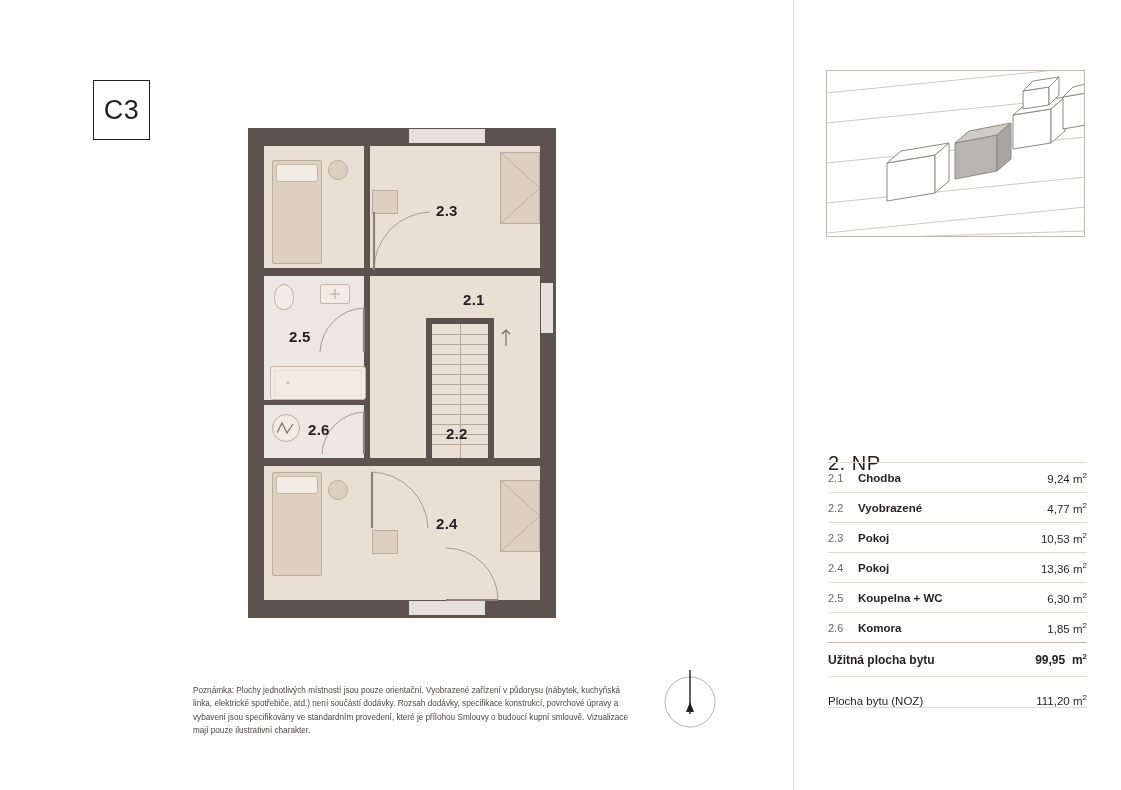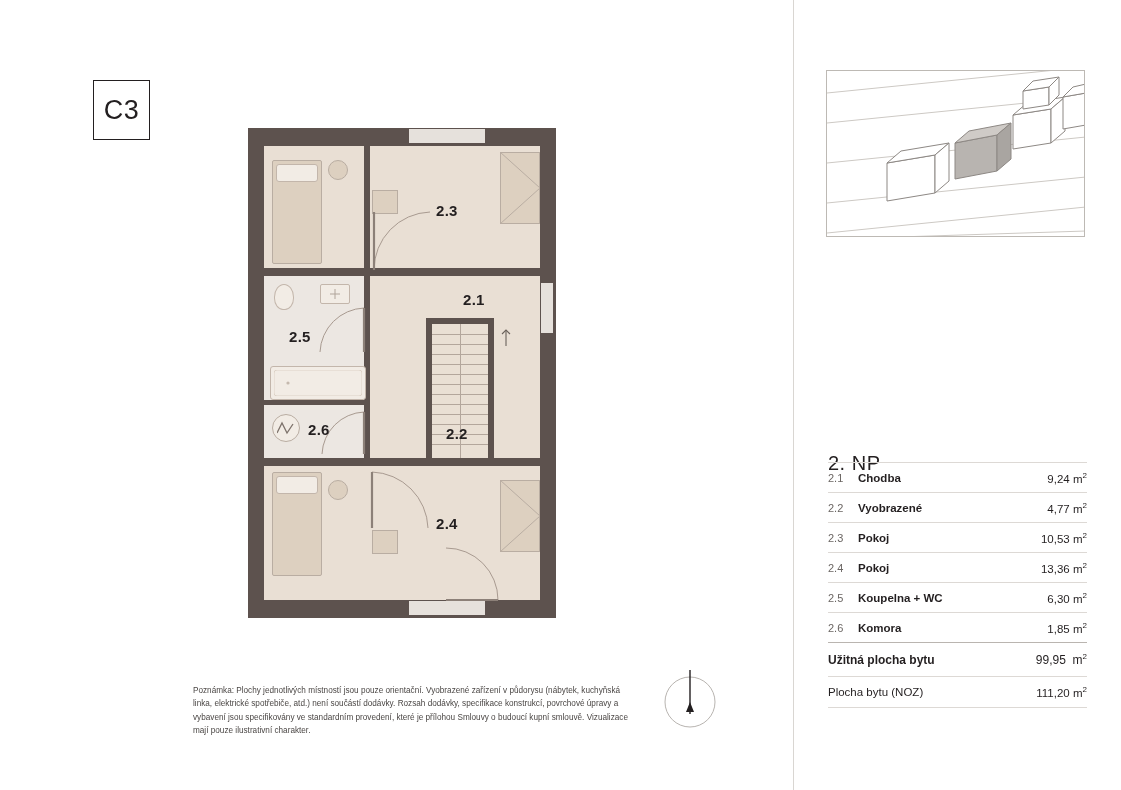--- a/index.html
+++ b/index.html
@@ -148,22 +148,22 @@
   .trow .ar {
     text-align: right;
     font-size: 11.5px;
     white-space: pre;
   }
   .trow.total {
     border-top: 1px solid #bab5b0;
     height: 34px;
   }
   .trow.total .nm { font-weight: 700; font-size: 12px; }
-  .trow.total .ar { font-weight: 400; font-size: 12px; }
-  .trow.last { border-top: 1px solid #ddd9d5; border-bottom: 1px solid #ddd9d5; height: 32px; }
+  .trow.total .ar { font-weight: 700; font-size: 12px; }
+  .trow.last { border-top: 1px solid #ddd9d5; border-bottom: 1px solid #ddd9d5; height: 32px; align-items: flex-end; }
   .trow.last .nm { font-weight: 400; }
   .sup { font-size: 8px; vertical-align: super; }
 
   
   .logo {
     position: absolute;
     left: 74px; top: 664px;
     width: 172px;
   }
   .logo-squares { display: flex; gap: 3px; margin-left: 22px; margin-bottom: 3px; }

